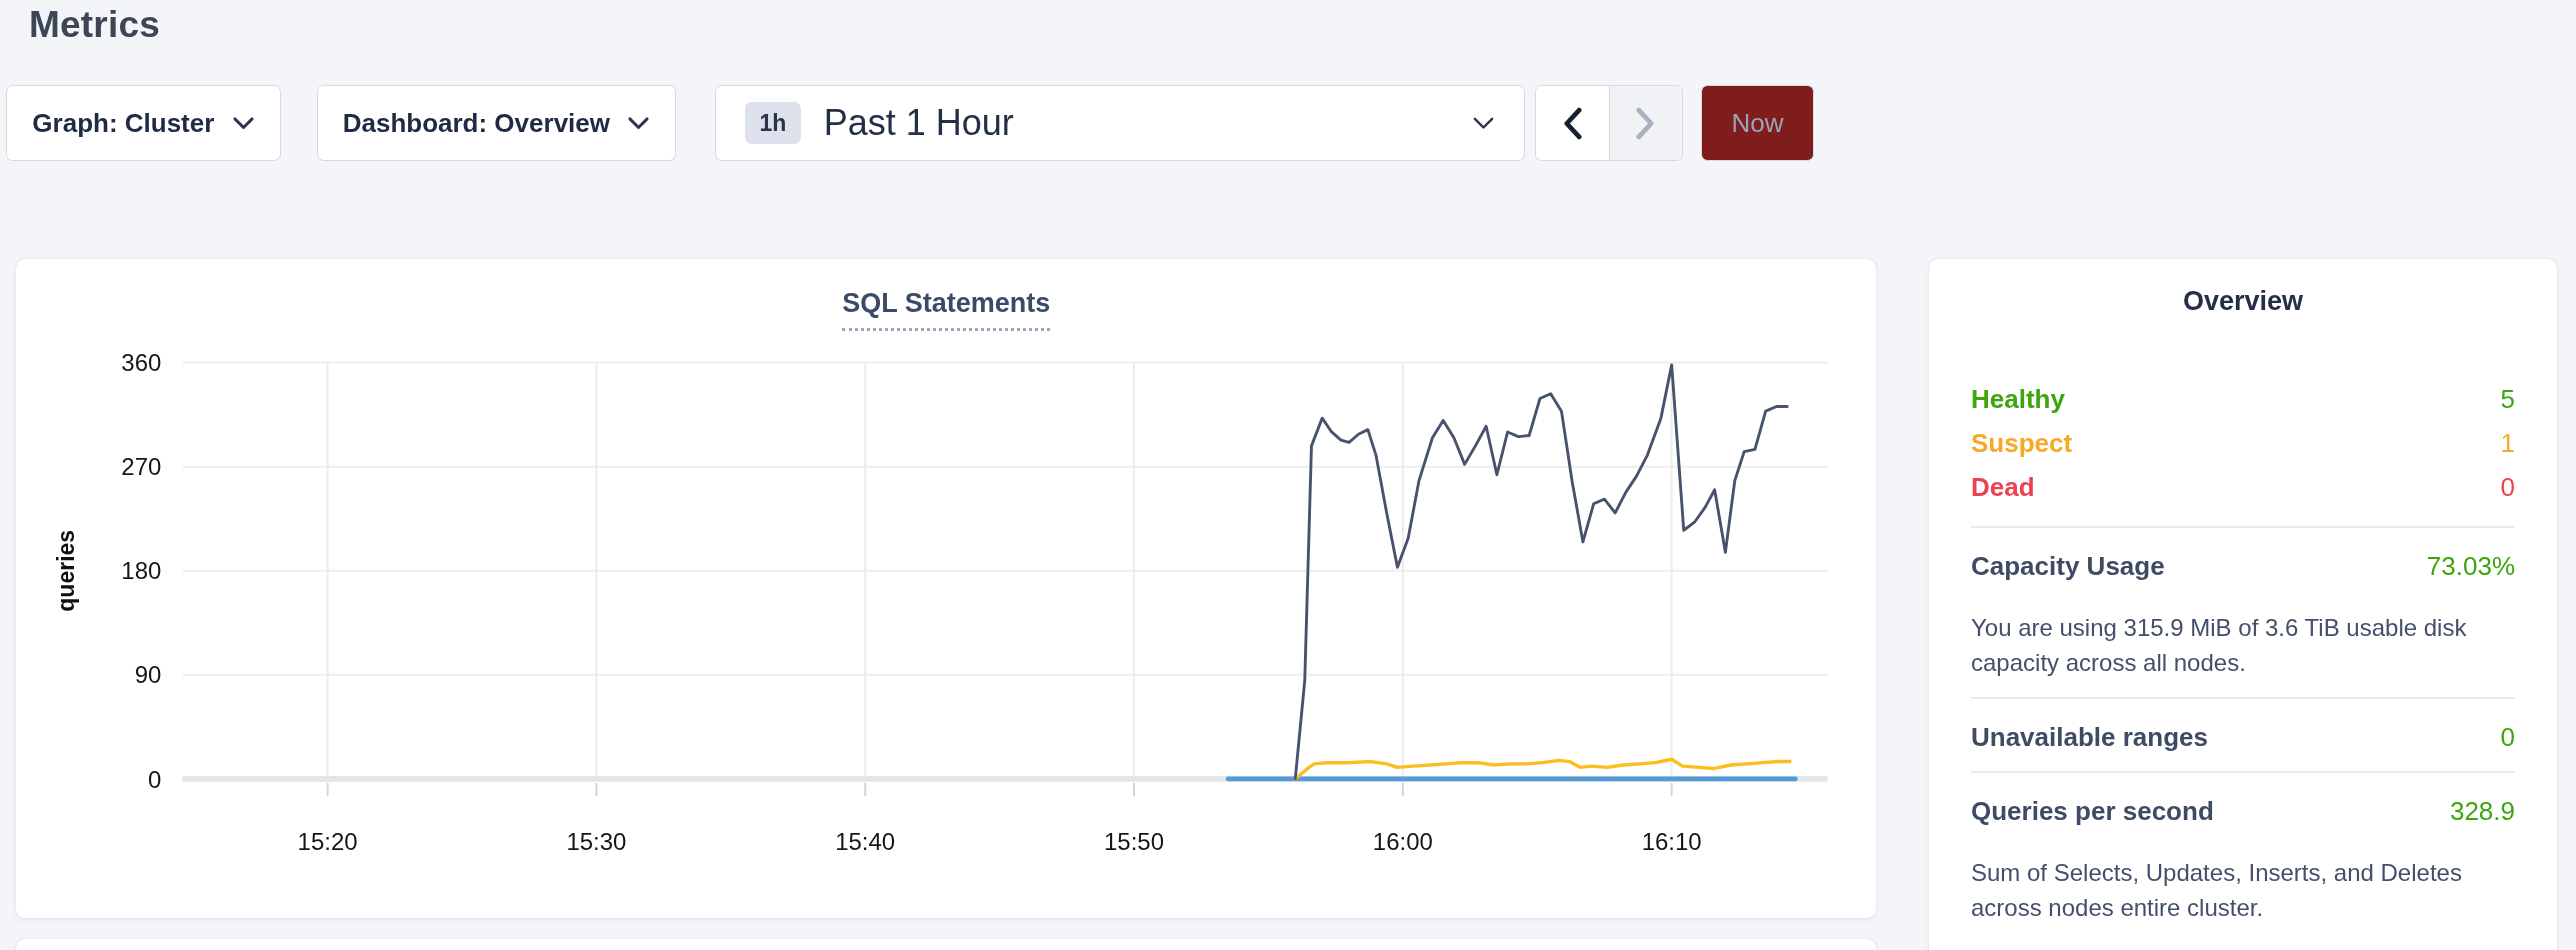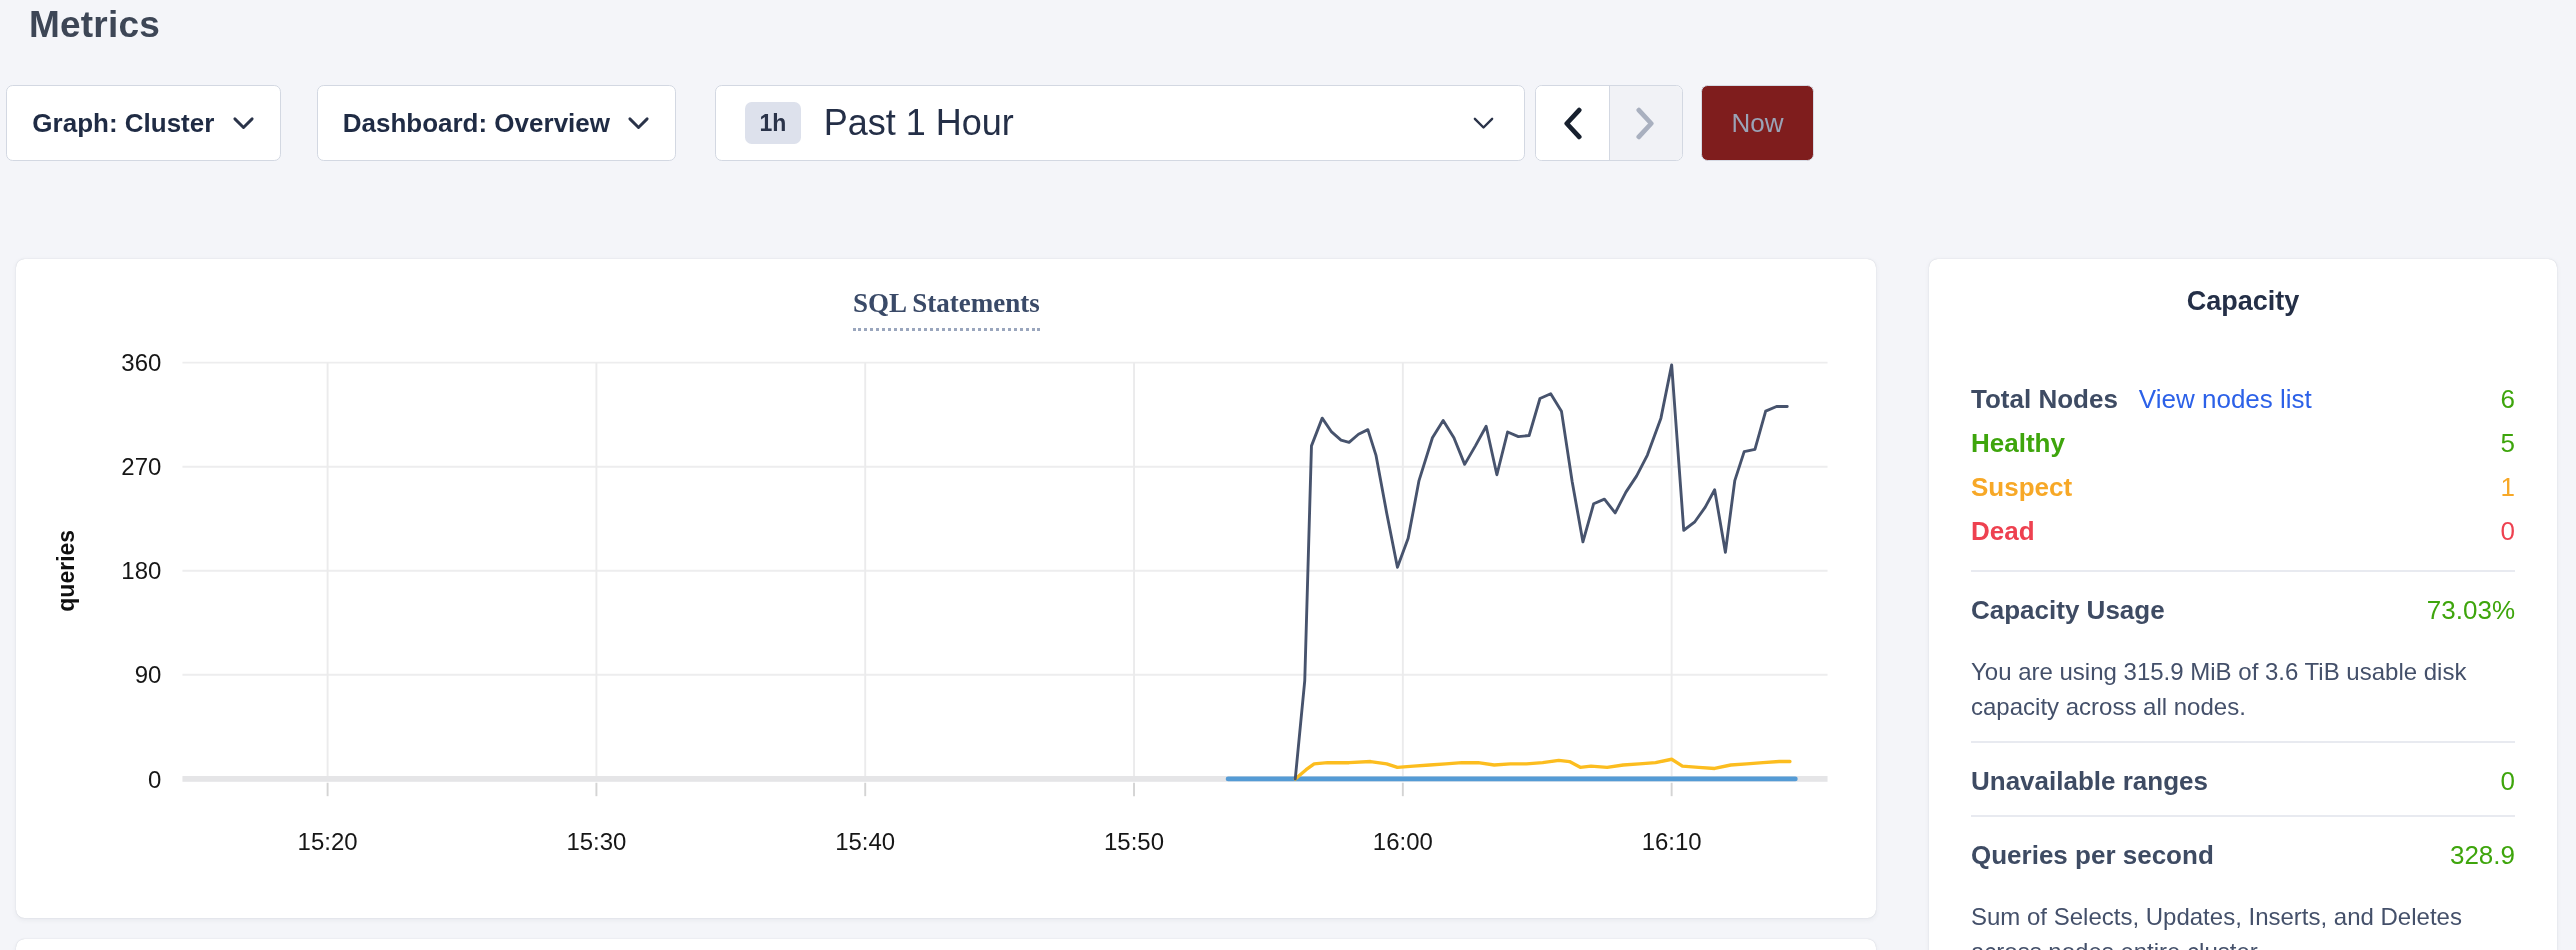--- a/index.html
+++ b/index.html
@@ -60,21 +60,21 @@
     position: absolute; background: #fff; border-radius: 8.6px;
     box-shadow: 0 1.9px 5.8px rgba(55,65,90,.07), 0 0 1px rgba(55,65,90,.25);
   }
   .chart-card { left: 16.3px; top: 259px; width: 1860px; height: 659px; }
   .summary-card { left: 1929px; top: 259px; width: 628px; height: 749px; }
   .next-card { left: 16.3px; top: 939px; width: 1860px; height: 13.4px; border-radius: 8.6px 8.6px 0 0; }
   
   .chart-title-wrap { position: absolute; top: 29px; left: 0; right: 0; text-align: center; }
   .chart-title {
     display: inline-block; font-size: 27px; font-weight: bold; color: #3a4a68;
-    padding-bottom: 8.6px; border-bottom: 3.8px dotted #9aa6bd; cursor: help; font-family: Liberation Serif, serif;
+    padding-bottom: 8.6px; border-bottom: 3.8px dotted #9aa6bd; cursor: help;
   }
   #chart-svg { position: absolute; left: 0; top: 0; }
   
   .summary-inner { padding: 27px 42px 0 42px; }
   .summary-title { text-align: center; font-size: 27px; font-weight: bold; color: #242f47; }
   .node-rows { margin-top: 60px; }
   .node-row { display: flex; align-items: center; height: 44px; font-size: 26px; }
   .node-row .lbl { font-weight: bold; color: #3e4b63; }
   .node-row .link { margin-left: 21px; color: #2c61e8; cursor: pointer; }
   .node-row .val { margin-left: auto; }
@@ -165,28 +165,23 @@
       <text x="1725.4673202614379" y="616" text-anchor="middle" font-size="25" fill="#161616">16:10</text>
       <text x="60" y="325" transform="rotate(-90 60 325)" text-anchor="middle" font-size="24" font-weight="bold" fill="#0f0f0f">queries</text>
       <polyline points="1263.1,542.0 1854.4,542.0" fill="none" stroke="#549bd5" stroke-width="5" stroke-linejoin="round" stroke-linecap="round"></polyline>
       <polyline points="1333.1,542.0 1344.4,532.4 1352.8,526.3 1366.8,525.1 1389.2,525.1 1411.6,523.9 1428.4,526.3 1439.6,529.9 1456.4,528.7 1473.3,527.5 1490.1,526.3 1506.9,525.1 1523.7,525.1 1540.5,527.5 1557.3,526.3 1574.1,526.3 1591.0,525.1 1607.8,522.7 1619.0,523.9 1630.2,529.9 1641.4,528.7 1658.2,529.9 1675.0,527.5 1691.8,526.3 1708.7,525.1 1725.5,521.5 1736.7,528.7 1753.5,529.9 1770.3,531.1 1787.1,527.5 1803.9,526.3 1820.7,525.1 1837.6,523.9 1848.8,523.9" fill="none" stroke="#fcbd1f" stroke-width="3.5" stroke-linejoin="round" stroke-linecap="round"></polyline>
       <polyline points="1333.1,542.0 1343.0,439.5 1350.0,194.8 1361.2,165.9 1371.0,180.3 1380.8,188.8 1389.2,191.2 1399.0,182.7 1408.8,177.9 1417.2,204.4 1428.4,264.7 1439.6,321.4 1450.8,291.2 1462.1,231.0 1476.1,186.4 1487.3,168.3 1498.5,186.4 1509.7,214.1 1520.9,194.8 1532.1,174.3 1543.3,224.9 1554.5,180.3 1565.7,185.2 1576.9,184.0 1588.2,145.4 1599.4,140.5 1610.6,158.6 1621.8,232.2 1633.0,294.9 1644.2,255.1 1655.4,250.3 1666.6,264.7 1677.8,243.0 1689.0,226.1 1700.2,204.4 1714.3,165.9 1725.5,110.4 1738.1,282.8 1749.3,274.4 1760.5,258.7 1770.3,240.6 1781.5,305.7 1791.3,231.0 1801.1,200.8 1812.3,198.4 1823.5,158.6 1834.8,153.8 1846.0,153.8" fill="none" stroke="#47536d" stroke-width="3" stroke-linejoin="round" stroke-linecap="round"></polyline>
     </svg>
 </div>
 
 <div class="card summary-card">
   <div class="summary-inner">
-    <div class="summary-title">Capacity</div>
+    <div class="summary-title">Overview</div>
 
     <div class="node-rows">
-      <div class="node-row">
-        <span class="lbl">Total Nodes</span>
-        <span class="link">View nodes list</span>
-        <span class="val c-green">6</span>
-      </div>
       <div class="node-row">
         <span class="lbl c-green">Healthy</span>
         <span class="val c-green">5</span>
       </div>
       <div class="node-row">
         <span class="lbl c-orange">Suspect</span>
         <span class="val c-orange">1</span>
       </div>
       <div class="node-row">
         <span class="lbl c-red">Dead</span>

